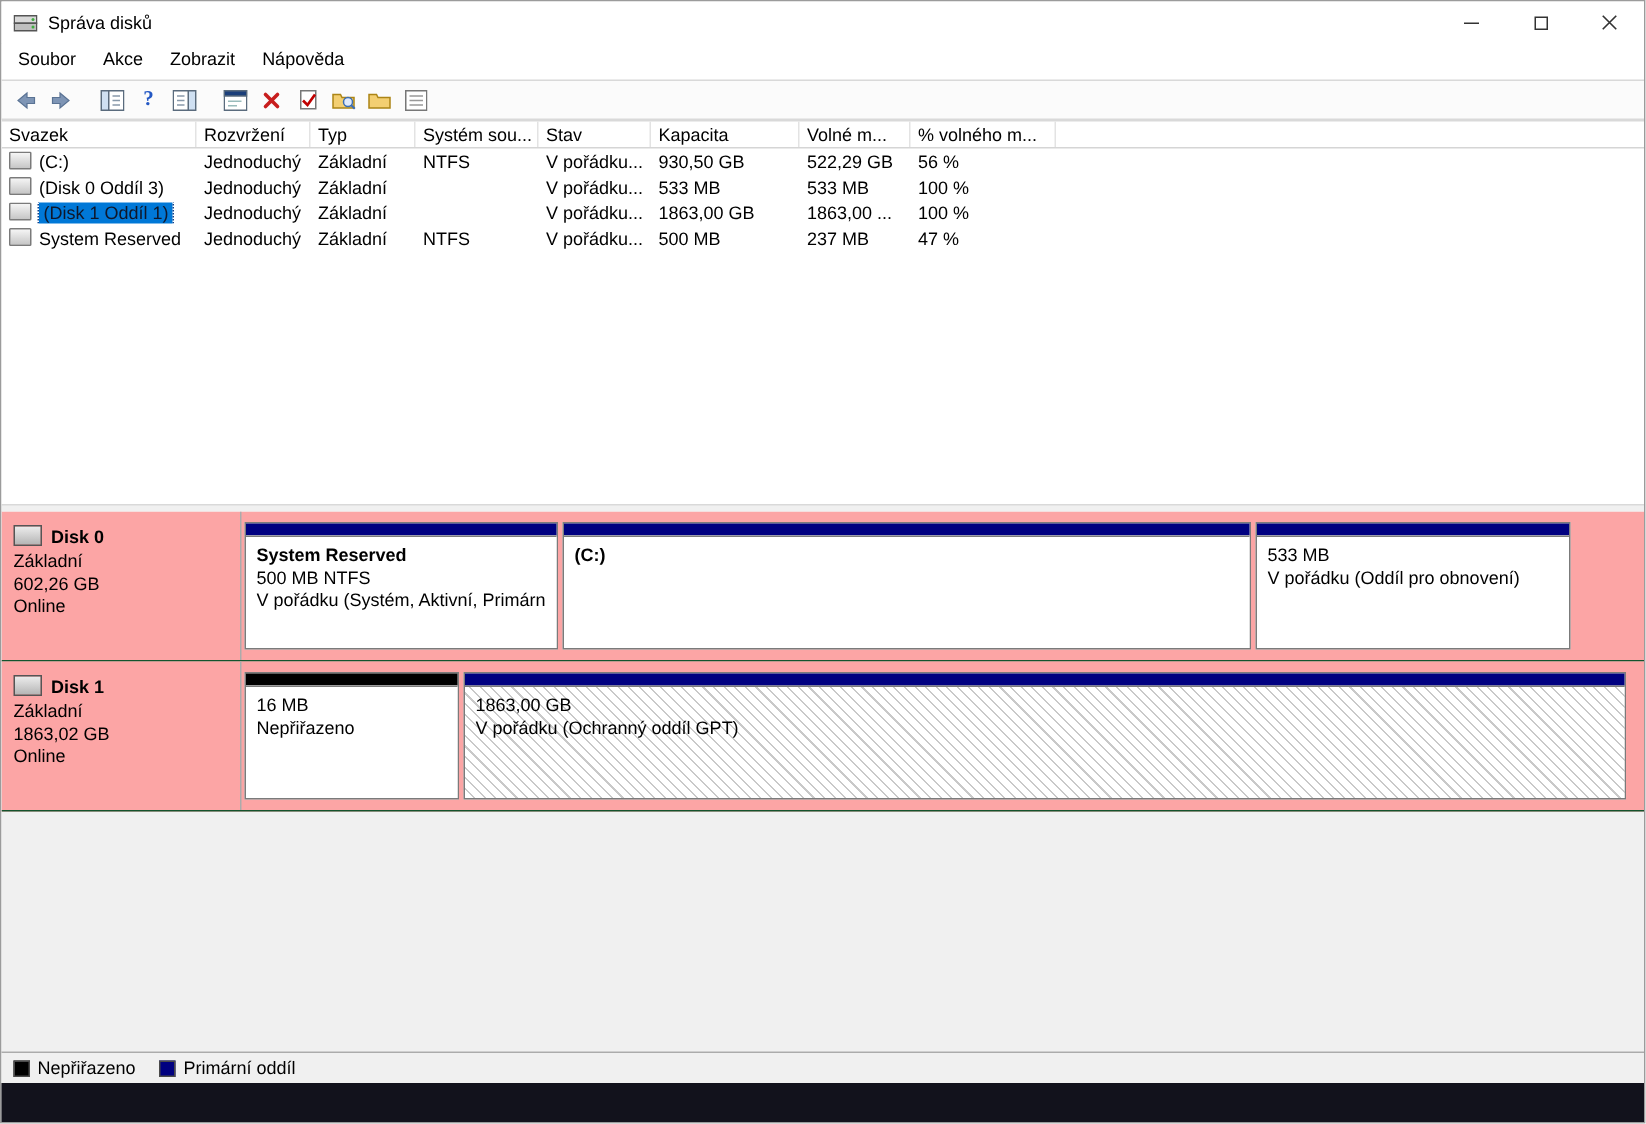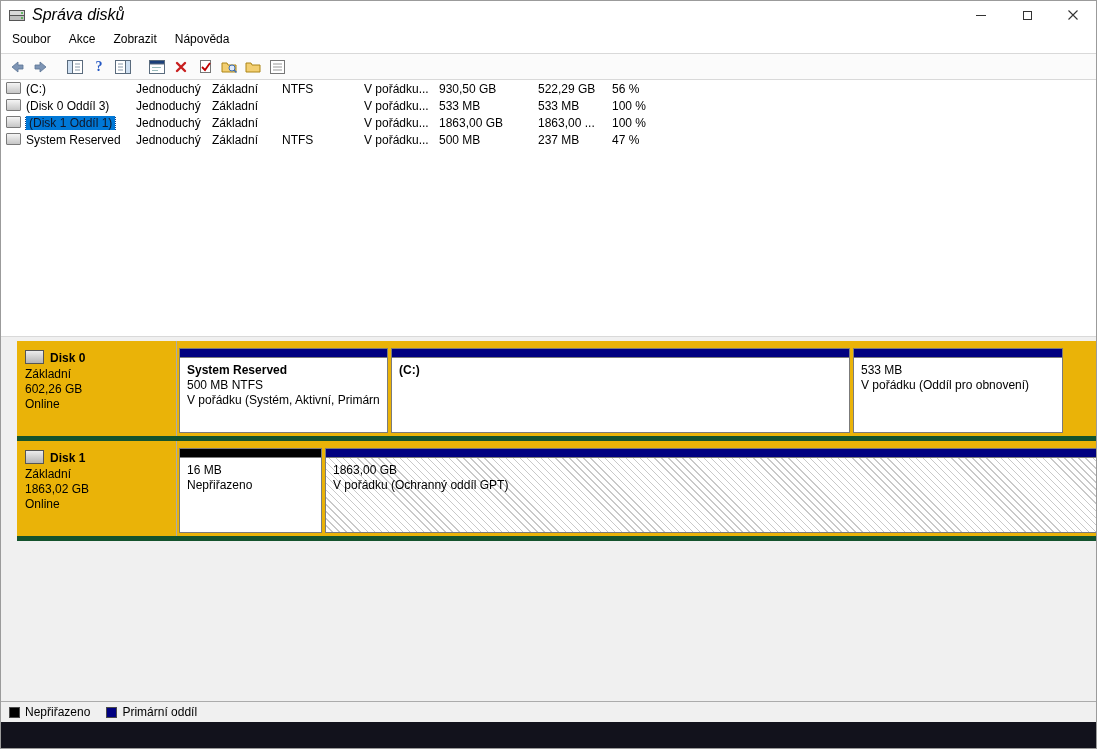--- a/index.html
+++ b/index.html
@@ -2,21 +2,21 @@
 <html><head>
 <meta charset="utf-8">
 <style>
   html,body{margin:0;padding:0;background:#c8c8c8;}
   body{width:1097px;height:749px;overflow:hidden;font-family:"Liberation Sans","DejaVu Sans",sans-serif;font-size:12px;color:#000;}
   .window{box-sizing:border-box;width:1097px;height:749px;border:1px solid #9b9b9b;background:#fff;display:flex;flex-direction:column;}
 
   
   .titlebar{height:28px;flex:0 0 28px;display:flex;align-items:center;background:#fff;padding-left:8px;}
   .app-icon{display:inline-flex;margin-right:7px;}
-  .title-text{font-size:16px;font-style:italic;}
+  .title-text{font-size:12px;}
   .controls{margin-left:auto;display:flex;height:28px;}
   .ctrl{width:46px;height:28px;display:flex;align-items:center;justify-content:center;cursor:default;}
   .min-glyph{display:block;width:10px;height:1px;background:#333;}
   .max-glyph{display:block;width:9px;height:9px;border:1px solid #333;box-sizing:border-box;}
 
   
   .menubar{height:24px;flex:0 0 24px;display:flex;align-items:flex-start;background:#fff;padding-left:2px;}
   .menu-item{padding:3px 9px;}
 
   
@@ -35,21 +35,21 @@
   .c4{width:75px;} .c5{width:99px;} .c6{width:74px;} .c7{width:97px;}
   .cf{flex:1;border-right:none;}
   .vol-ic{display:inline-block;width:13px;height:10px;background:linear-gradient(#f5f5f5,#c6c6c6);border:1px solid #7a7a7a;border-radius:1px;margin-right:5px;vertical-align:-1px;}
   .vname.sel{background:#0078d7;color:#0f172a;padding:1px 3px;outline:1px dotted #10418a;}
 
   
   .splitter{height:4px;flex:0 0 4px;background:#f0f0f0;border-top:1px solid #d9d9d9;}
 
   
   .graph-pane{flex:1;background:#f0f0f0;overflow:hidden;}
-  .disk-row{display:flex;height:100px;box-sizing:border-box;border-bottom:5px solid #14532d;background:#eab308;margin-left:16px;}
+  .disk-row{display:flex;height:100px;box-sizing:border-box;border-bottom:1px solid #14532d;background:#fca5a5;}
   .disk-label{width:160px;flex:0 0 160px;box-sizing:border-box;border-right:1px solid #ababab;padding:9px 6px 0 8px;line-height:15px;}
   .dname{font-weight:bold;margin-bottom:1px;white-space:nowrap;}
   .disk-ic{display:inline-block;width:17px;height:12px;background:linear-gradient(#ececec,#b5b5b5);border:1px solid #555;margin-right:6px;vertical-align:-2px;}
   .dline{line-height:15px;white-space:nowrap;}
   .disk-parts{flex:1;display:flex;gap:3px;padding:7px 0 0 2px;}
   .part{box-sizing:border-box;height:85px;border:1px solid #7b7b7b;background:#fff;display:flex;flex-direction:column;}
   .part-strip{height:8px;flex:0 0 8px;}
   .part-body{flex:1;border-top:1px solid #7b7b7b;background:#fff;padding:5px 7px 0;overflow:hidden;}
   .part-body.hatched{background:repeating-linear-gradient(45deg,#ffffff 0px,#ffffff 4px,#c9c9c9 4px,#c9c9c9 5px);}
   .pline{line-height:15px;white-space:nowrap;overflow:hidden;}
@@ -170,20 +170,31 @@
       <svg width="15" height="14" viewBox="0 0 15 14">
           <rect x="0.5" y="0.5" width="14" height="13" fill="#fff" stroke="#777"></rect>
           <line x1="3" y1="4" x2="12" y2="4" stroke="#999"></line>
           <line x1="3" y1="7" x2="12" y2="7" stroke="#999"></line>
           <line x1="3" y1="10" x2="12" y2="10" stroke="#999"></line>
         </svg>
     </div>
   </div>
 
   <div class="table">
+    <div class="thead">
+      <div class="th c0">Svazek</div>
+      <div class="th c1">Rozvržení</div>
+      <div class="th c2">Typ</div>
+      <div class="th c3">Systém sou...</div>
+      <div class="th c4">Stav</div>
+      <div class="th c5">Kapacita</div>
+      <div class="th c6">Volné m...</div>
+      <div class="th c7">% volného m...</div>
+      <div class="th cf"></div>
+    </div>
 
     <div class="tr">
       <div class="td c0"><span class="vol-ic"></span><span class="vname">(C:)</span></div>
       <div class="td c1">Jednoduchý</div>
       <div class="td c2">Základní</div>
       <div class="td c3">NTFS</div>
       <div class="td c4">V pořádku...</div>
       <div class="td c5">930,50 GB</div>
       <div class="td c6">522,29 GB</div>
       <div class="td c7">56 %</div>

